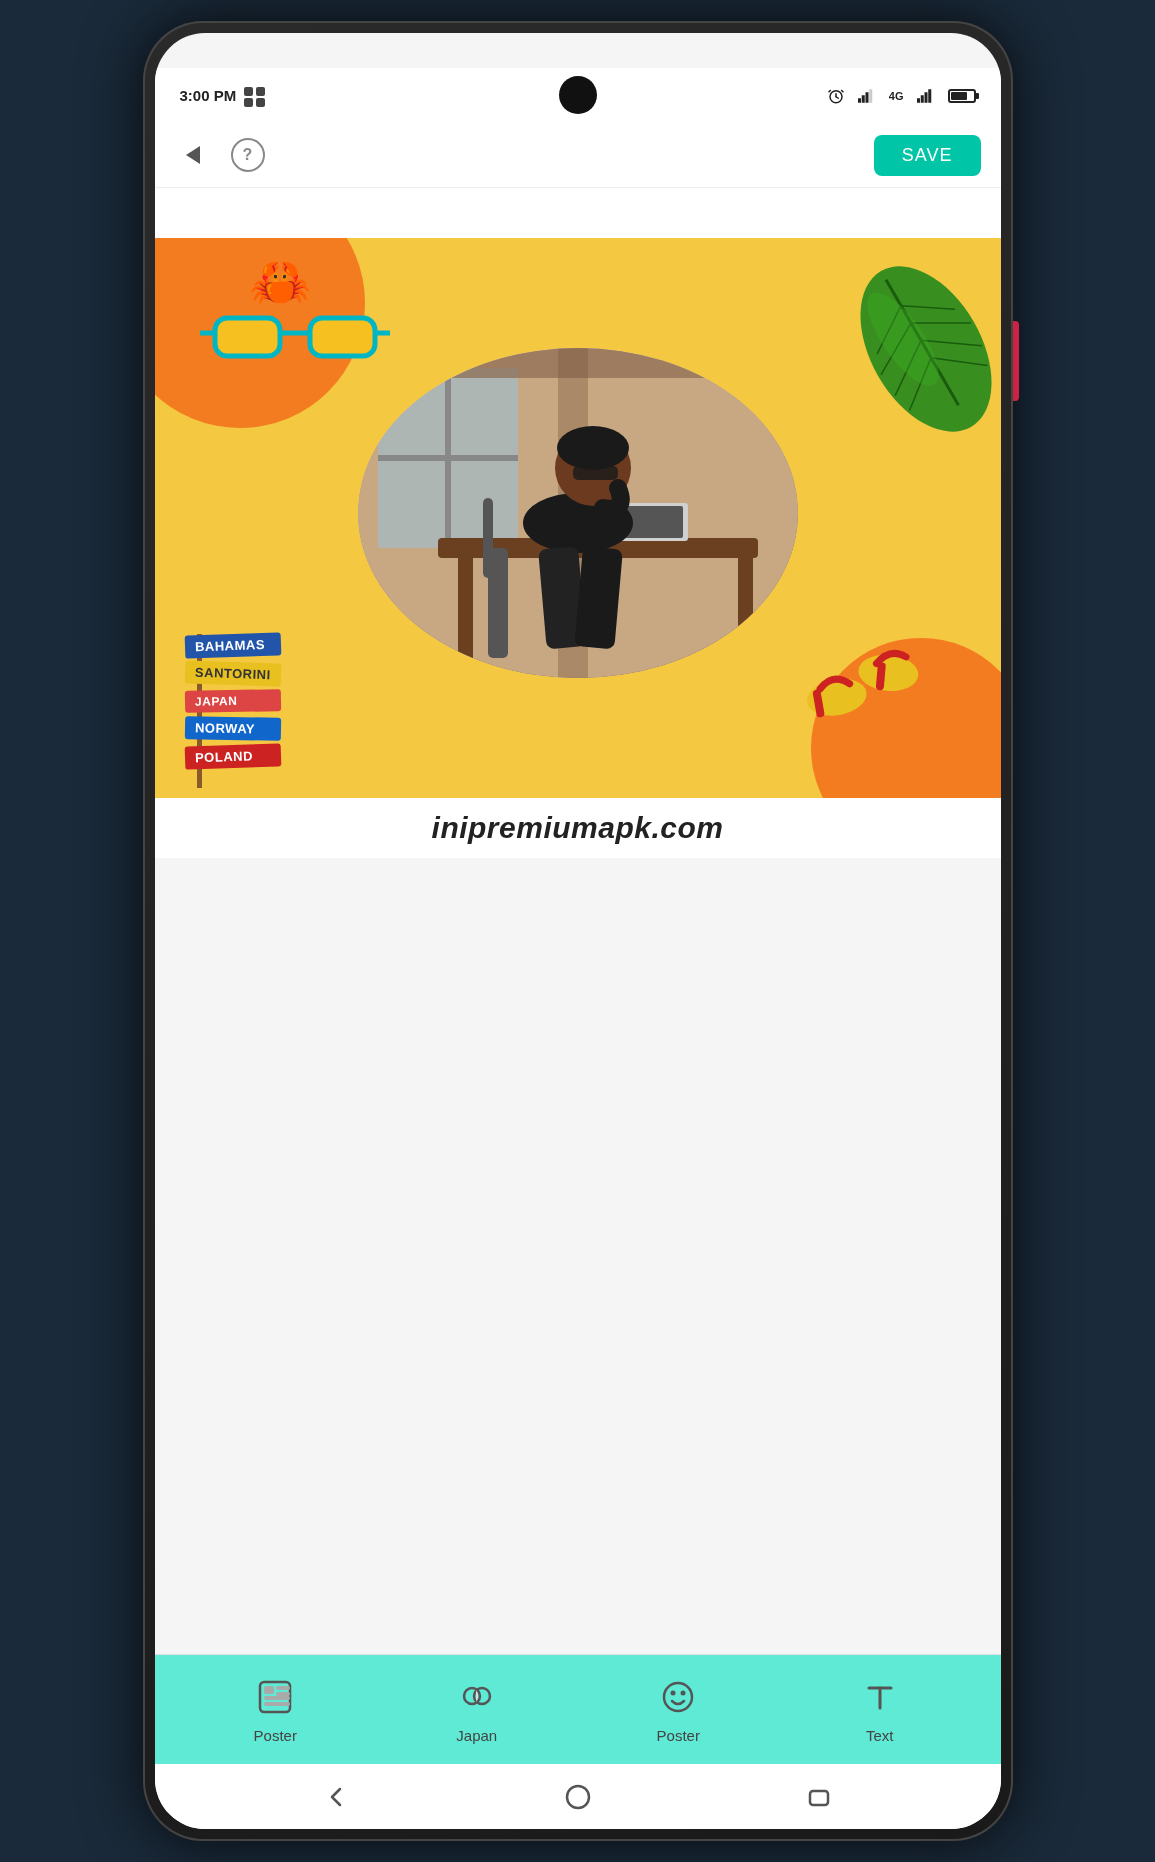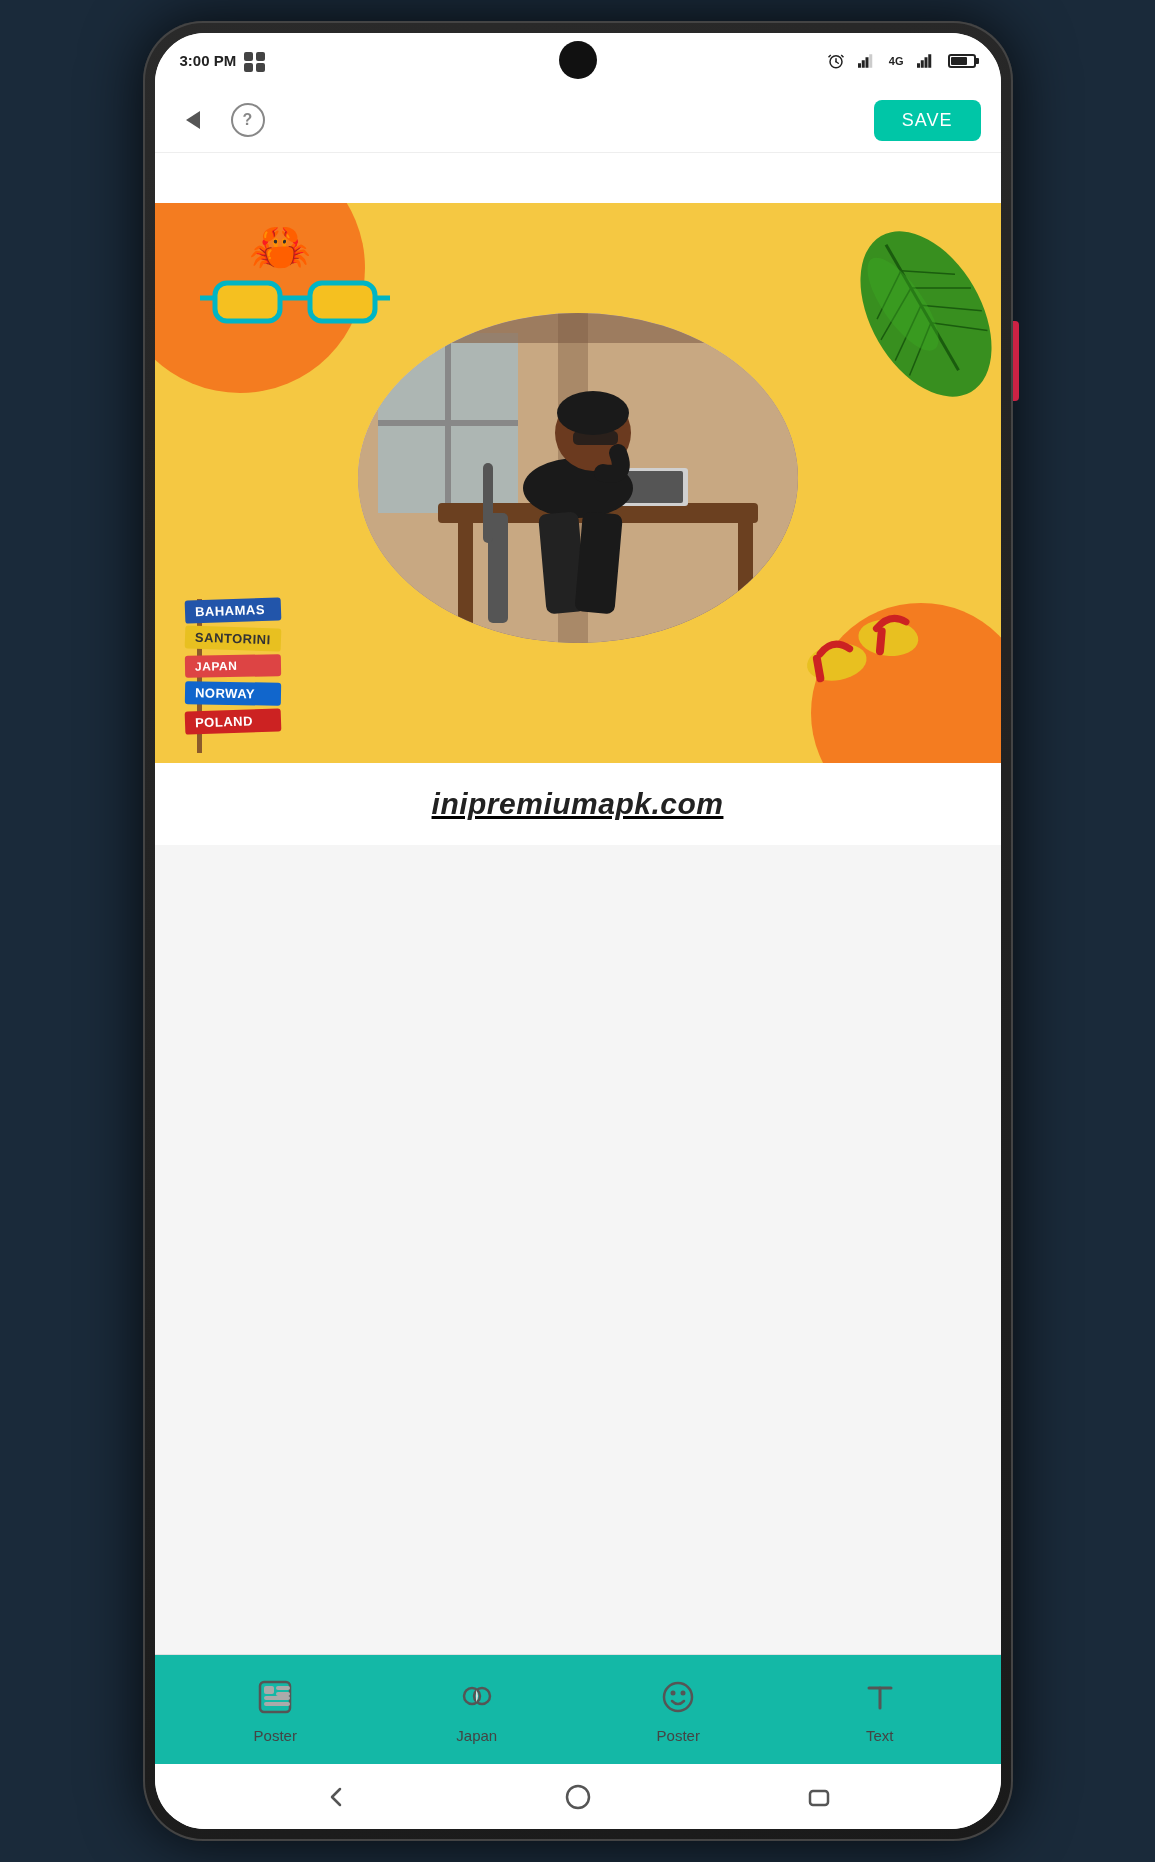--- a/index.html
+++ b/index.html
@@ -51,20 +51,21 @@
     
     .status-bar {
       height: 55px;
       background: white;
       display: flex;
       align-items: center;
       justify-content: space-between;
       padding: 0 25px;
       flex-shrink: 0;
       position: relative;
+      margin-top: 35px;
     }
 
     .status-left {
       display: flex;
       align-items: center;
       gap: 8px;
       font-size: 15px;
       font-weight: 600;
       color: #222;
     }
@@ -277,38 +278,37 @@
 
     .sign-blue { background: #2255aa; }
     .sign-yellow { background: #e8c020; color: #333; }
     .sign-red { background: #cc2222; }
     .sign-blue2 { background: #1166cc; }
 
     
     .watermark-area {
       background: white;
       width: 100%;
-      padding: 24px 20px;
+      padding: 13px 20px;
       text-align: center;
       flex-shrink: 0;
-      text-decoration: underline;
     }
 
     .watermark-text {
       font-size: 30px;
       font-weight: 900;
       font-style: italic;
       color: #222;
       letter-spacing: 0.5px;
     }
 
     
     .bottom-toolbar {
       height: 110px;
-      background: #14b8a6;
+      background: #5eead4;
       border-top: 1px solid #e0e0e0;
       display: flex;
       align-items: center;
       justify-content: space-around;
       padding: 0 20px;
       flex-shrink: 0;
     }
 
     .toolbar-item {
       display: flex;

